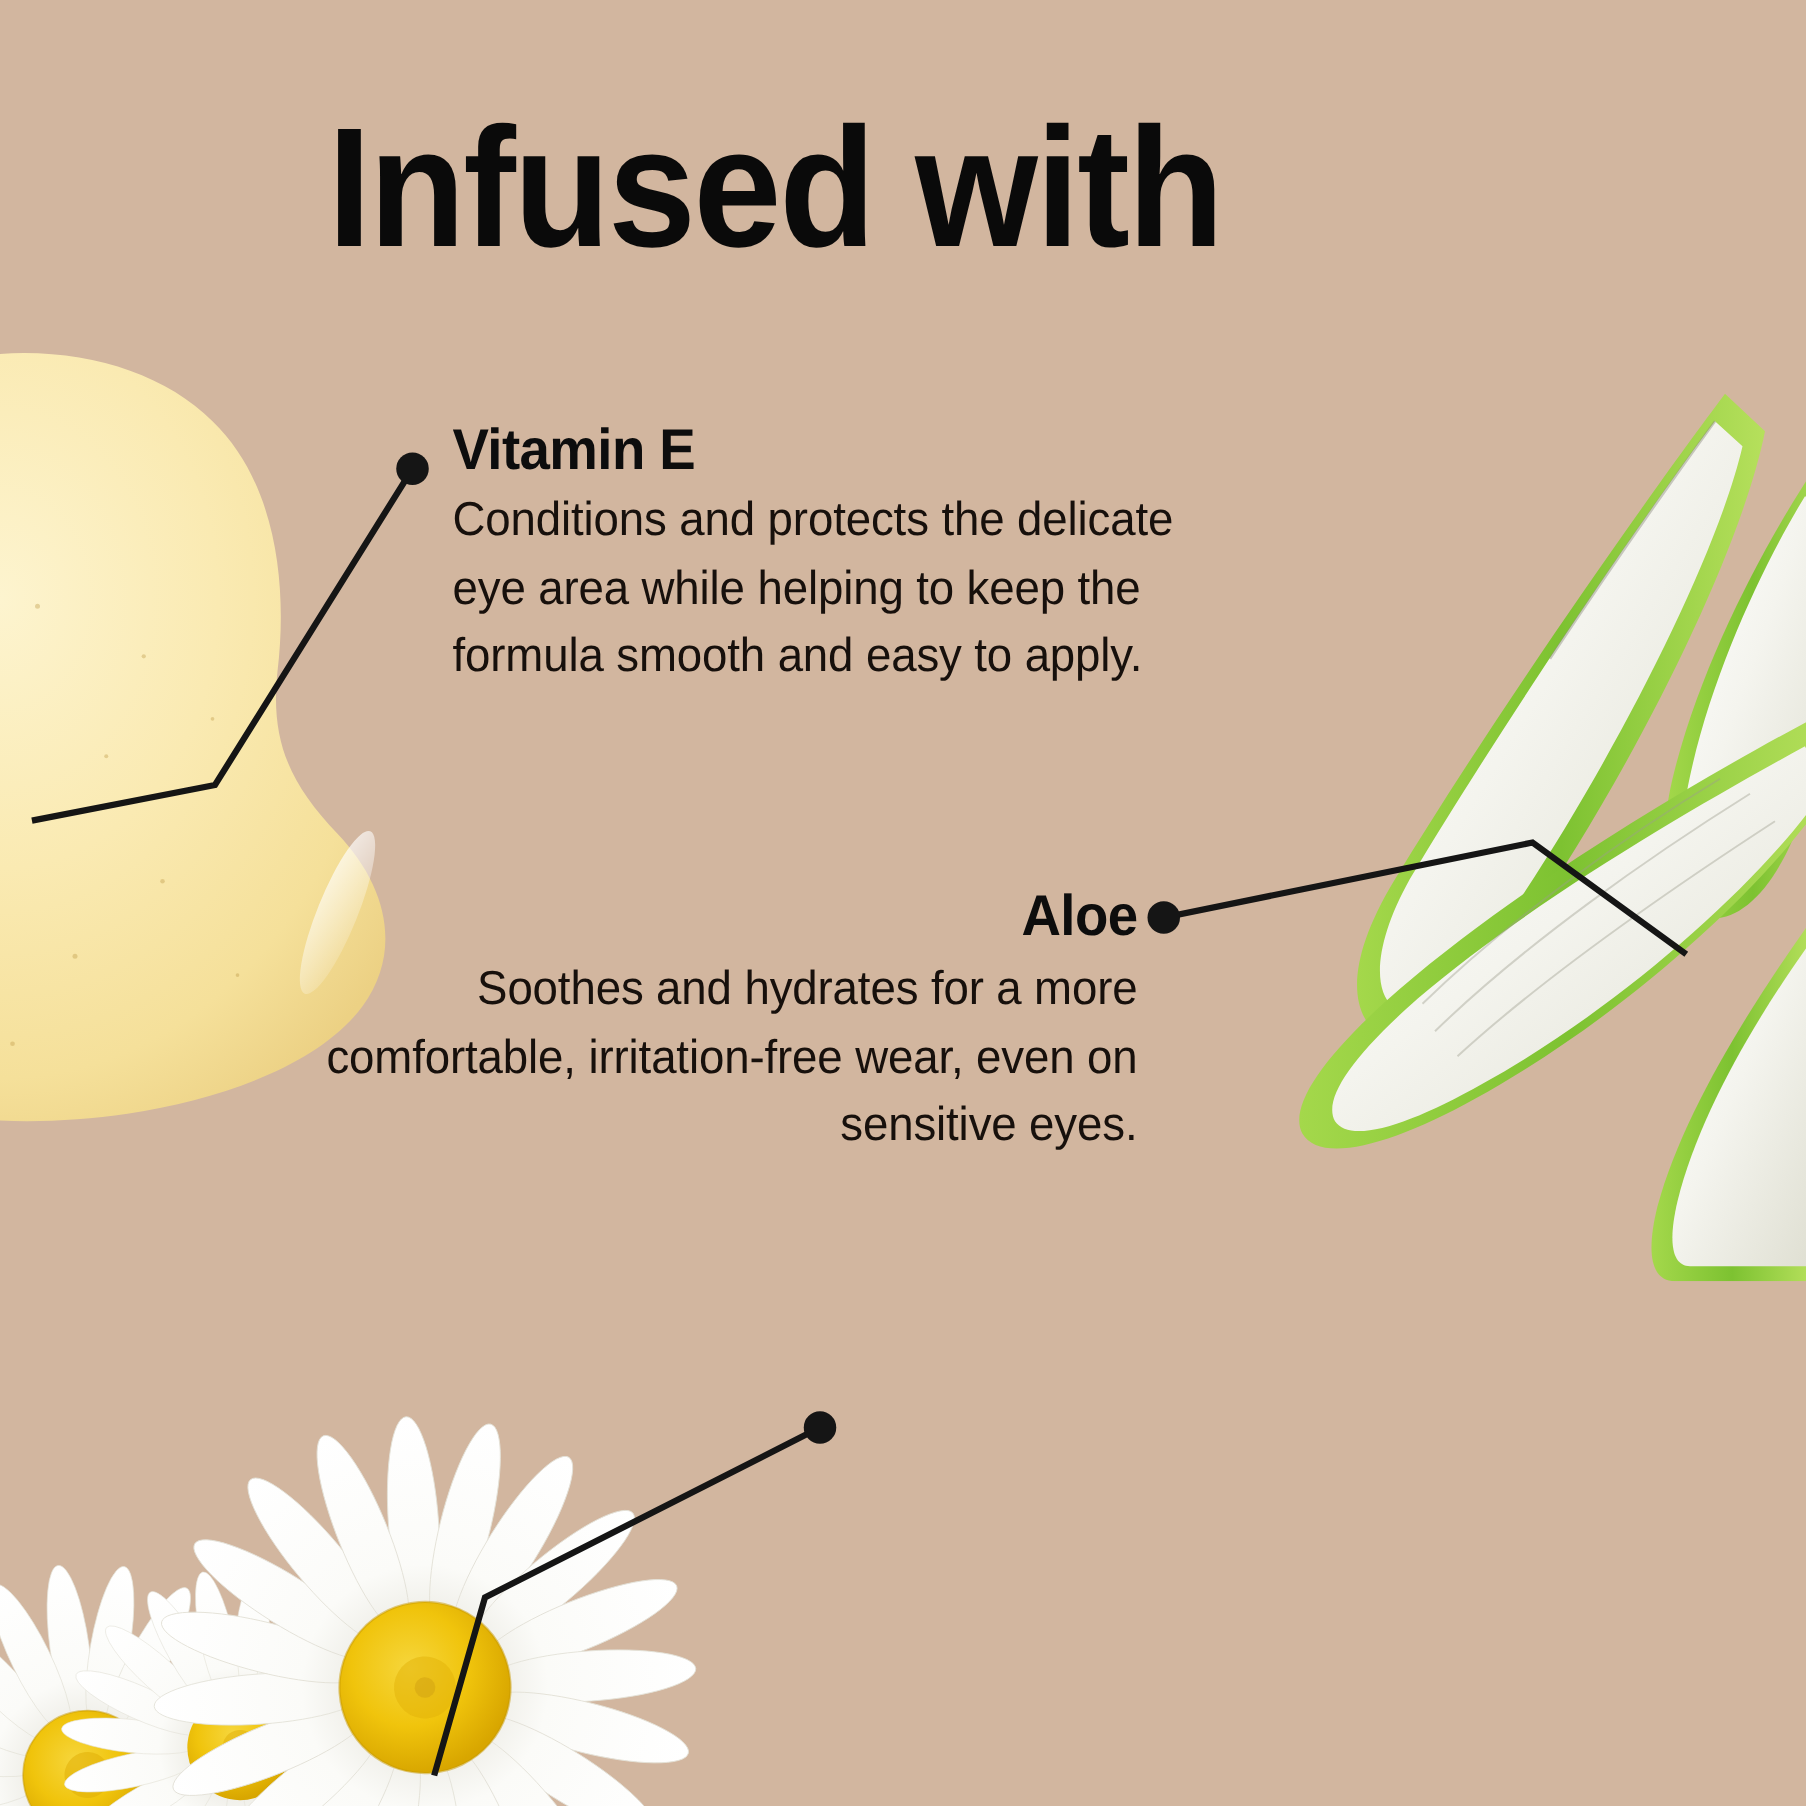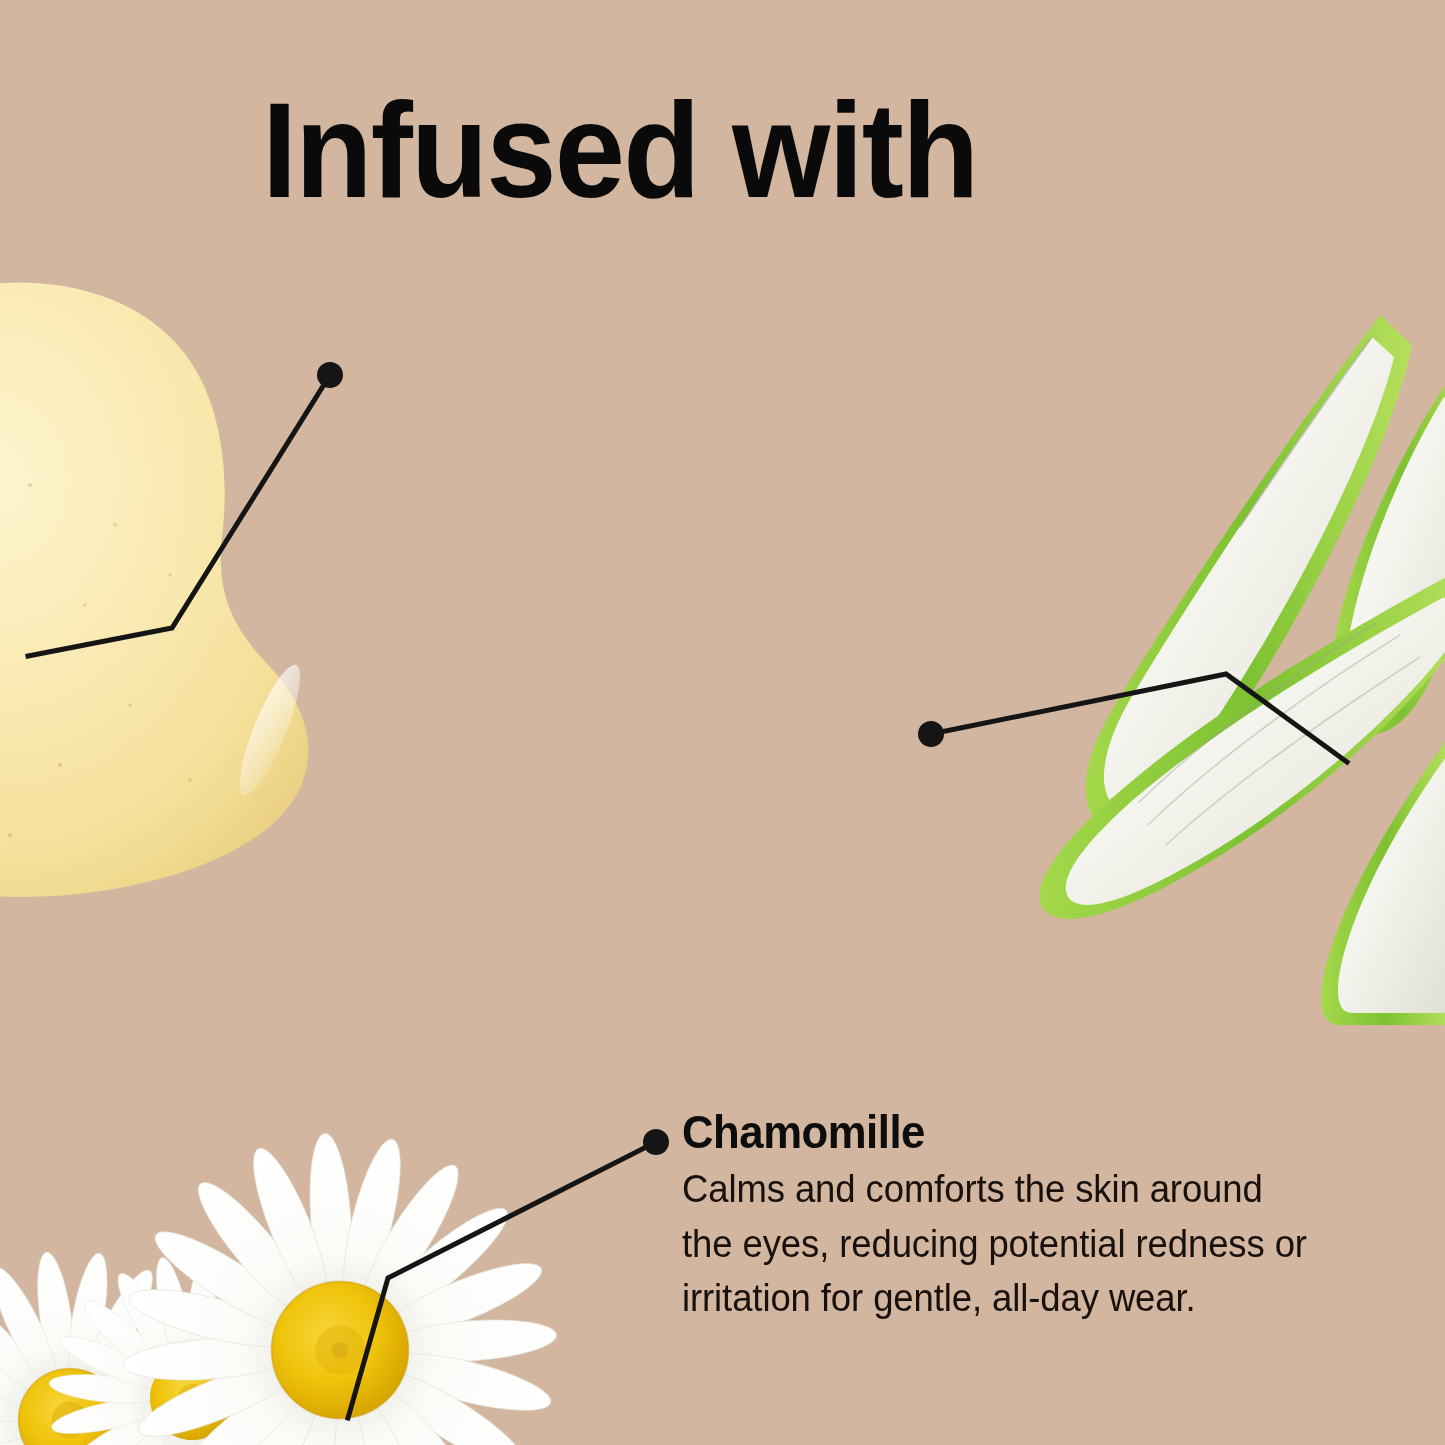--- a/index.html
+++ b/index.html
@@ -245,20 +245,24 @@
     </g>
     <g fill="#151515">
       <circle cx="330" cy="355" r="13"></circle>
       <circle cx="931" cy="714" r="13"></circle>
       <circle cx="656" cy="1122" r="13"></circle>
     </g>
   </svg>
 
   <h1 id="page-title">Infused with</h1>
 
-
-
-  <div id="callout-chamomille" class="callout">
-    <h2>Chamomille</h2>
-    <p>Calms and comforts the skin around the eyes, reducing potential redness or irritation for gentle, all-day wear.</p>
+  <div id="callout-vitamin-e" class="callout">
+    <h2>Vitamin E</h2>
+    <p>Conditions and protects the delicate eye area while helping to keep the formula smooth and easy to apply.</p>
   </div>
 
+  <div id="callout-aloe" class="callout">
+    <h2>Aloe</h2>
+    <p>Soothes and hydrates for a more comfortable, irritation-free wear, even on sensitive eyes.</p>
+  </div>
+
+
 </div>
 
 </body></html>

